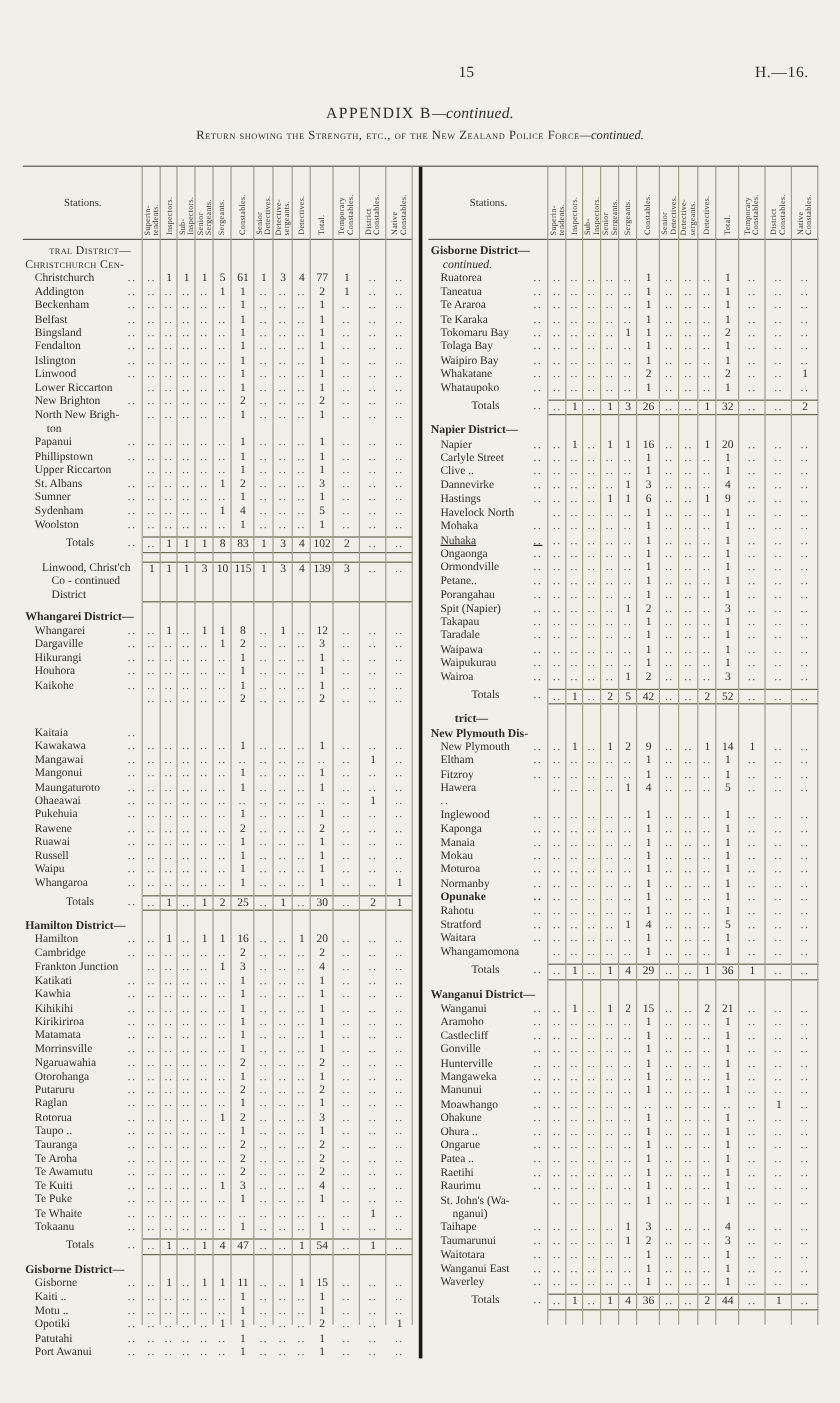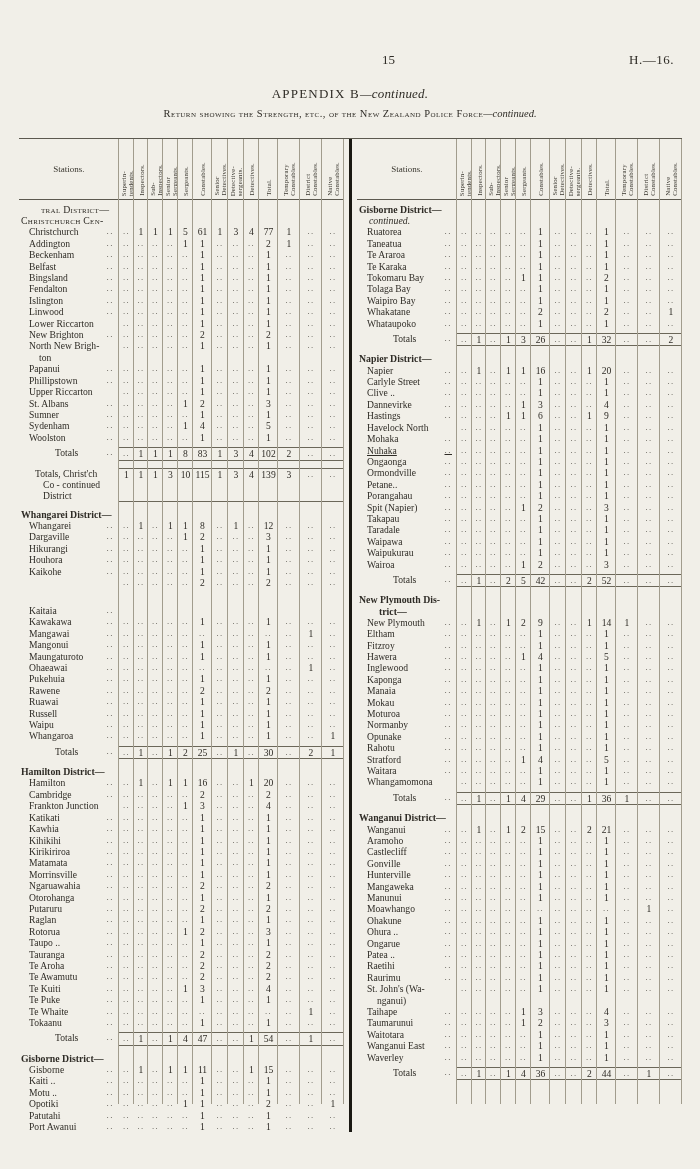--- a/index.html
+++ b/index.html
@@ -469,21 +469,21 @@
           <div class="cv" style="width: 16px;">1</div>
           <div class="cv" style="width: 16px;">3</div>
           <div class="cv" style="width: 15px;">4</div>
           <div class="cv" style="width: 19px;">102</div>
           <div class="cv" style="width: 22px;">2</div>
           <div class="cv dots" style="width: 22px;">..</div>
           <div class="cv dots" style="width: 22px;">..</div>
         </div>
         <div class="trow tot">
           <div class="stn totlab multi" style="width: 100px;">
-            <div class="nl">Totals, Christ'ch</div>
+            <div class="nl">Linwood, Christ'ch</div>
             <div class="nl ind2">Co - continued</div>
             <div class="nl ind2">District</div>
           </div>
           <div class="cv" style="width: 15px;">1</div>
           <div class="cv" style="width: 14px;">1</div>
           <div class="cv" style="width: 15px;">1</div>
           <div class="cv" style="width: 15px;">3</div>
           <div class="cv" style="width: 15px;">10</div>
           <div class="cv" style="width: 19px;">115</div>
           <div class="cv" style="width: 16px;">1</div>
@@ -2013,22 +2013,22 @@
           <div class="cv" style="width: 19px;">42</div>
           <div class="cv dots" style="width: 16px;">..</div>
           <div class="cv dots" style="width: 16px;">..</div>
           <div class="cv" style="width: 15px;">2</div>
           <div class="cv" style="width: 19px;">52</div>
           <div class="cv dots" style="width: 22px;">..</div>
           <div class="cv dots" style="width: 22px;">..</div>
           <div class="cv dots" style="width: 22px;">..</div>
         </div>
         <div class="sect-head bold">
+          <div class="hl ind">trict—</div>
           <div class="hl">New Plymouth Dis-</div>
-          <div class="hl ind">trict—</div>
         </div>
         <div class="trow">
           <div class="stn flexline" style="width: 100px;">
             <span>New Plymouth</span>
             <span class="leader">..</span>
           </div>
           <div class="cv dots" style="width: 15px;">..</div>
           <div class="cv" style="width: 14px;">1</div>
           <div class="cv dots" style="width: 15px;">..</div>
           <div class="cv" style="width: 15px;">1</div>
@@ -2074,21 +2074,21 @@
           <div class="cv" style="width: 19px;">1</div>
           <div class="cv dots" style="width: 16px;">..</div>
           <div class="cv dots" style="width: 16px;">..</div>
           <div class="cv dots" style="width: 15px;">..</div>
           <div class="cv" style="width: 19px;">1</div>
           <div class="cv dots" style="width: 22px;">..</div>
           <div class="cv dots" style="width: 22px;">..</div>
           <div class="cv dots" style="width: 22px;">..</div>
         </div>
         <div class="trow">
-          <div class="stn flexline" style="width: 100px;">
+          <div class="stn flexline" style="width: 100px; flex-direction: column;">
             <span>Hawera</span>
             <span class="leader">..</span>
           </div>
           <div class="cv dots" style="width: 15px;">..</div>
           <div class="cv dots" style="width: 14px;">..</div>
           <div class="cv dots" style="width: 15px;">..</div>
           <div class="cv dots" style="width: 15px;">..</div>
           <div class="cv" style="width: 15px;">1</div>
           <div class="cv" style="width: 19px;">4</div>
           <div class="cv dots" style="width: 16px;">..</div>
@@ -2207,21 +2207,21 @@
           <div class="cv" style="width: 19px;">1</div>
           <div class="cv dots" style="width: 16px;">..</div>
           <div class="cv dots" style="width: 16px;">..</div>
           <div class="cv dots" style="width: 15px;">..</div>
           <div class="cv" style="width: 19px;">1</div>
           <div class="cv dots" style="width: 22px;">..</div>
           <div class="cv dots" style="width: 22px;">..</div>
           <div class="cv dots" style="width: 22px;">..</div>
         </div>
         <div class="trow">
-          <div class="stn flexline" style="width: 100px;">
+          <div class="stn flexline" style="width: 100px; font-weight: bold;">
             <span>Opunake</span>
             <span class="leader">..</span>
           </div>
           <div class="cv dots" style="width: 15px;">..</div>
           <div class="cv dots" style="width: 14px;">..</div>
           <div class="cv dots" style="width: 15px;">..</div>
           <div class="cv dots" style="width: 15px;">..</div>
           <div class="cv dots" style="width: 15px;">..</div>
           <div class="cv" style="width: 19px;">1</div>
           <div class="cv dots" style="width: 16px;">..</div>

